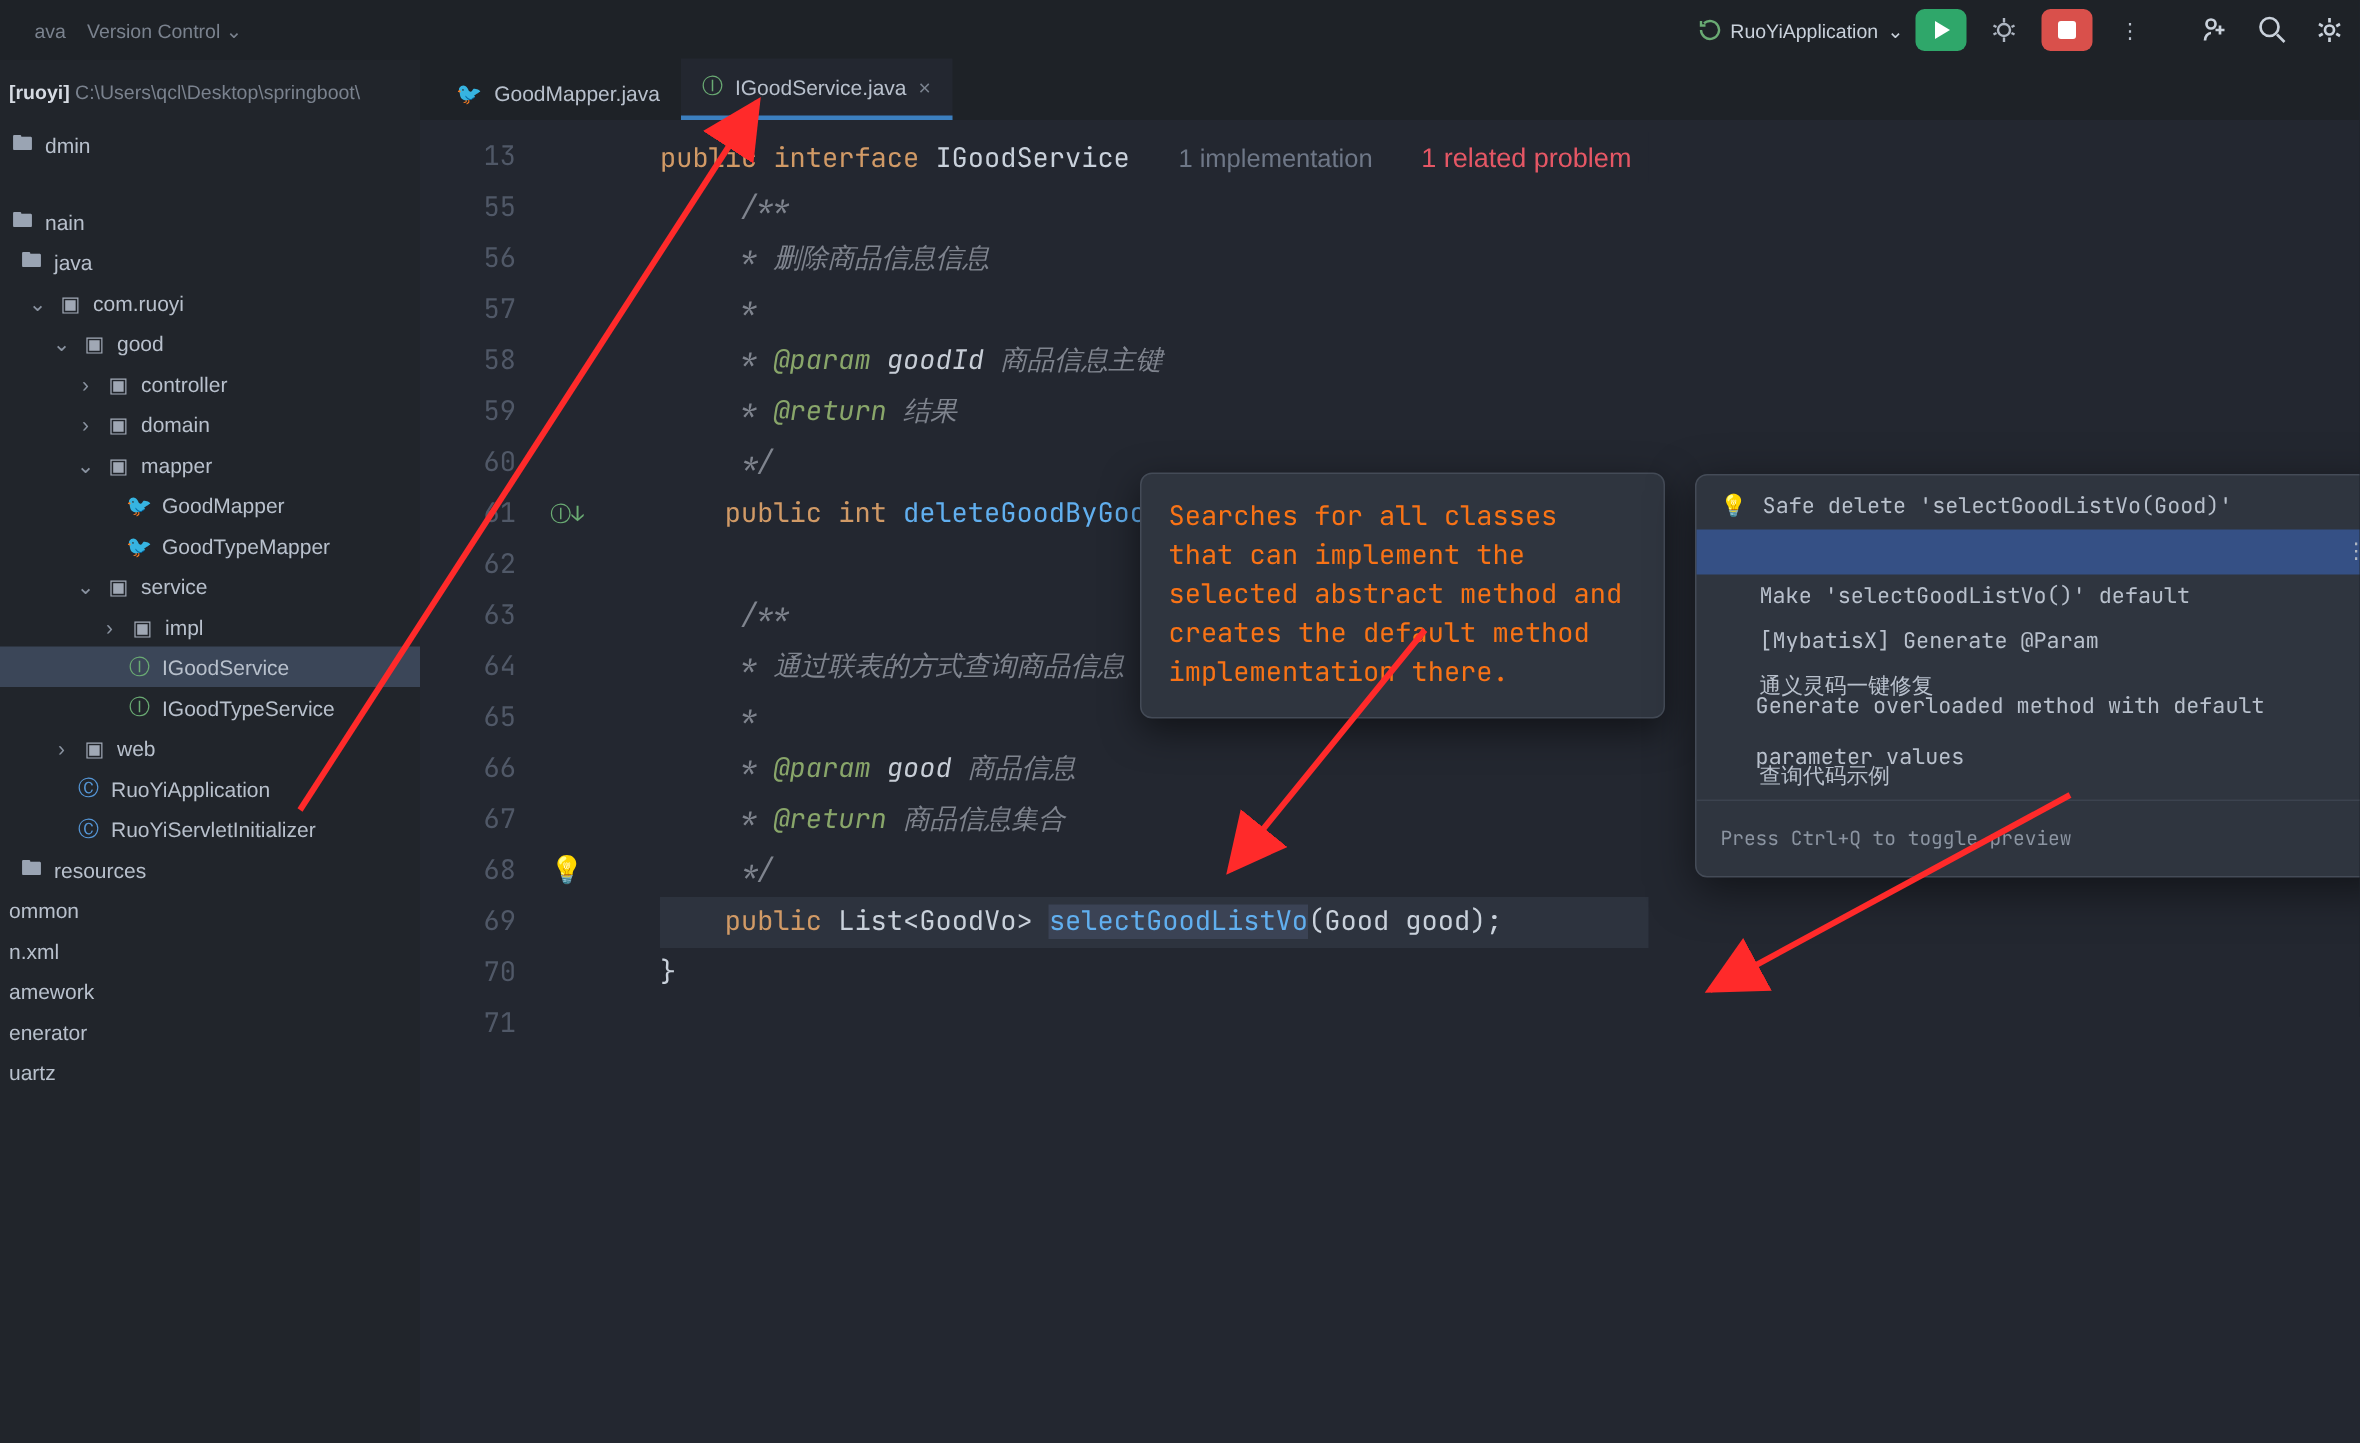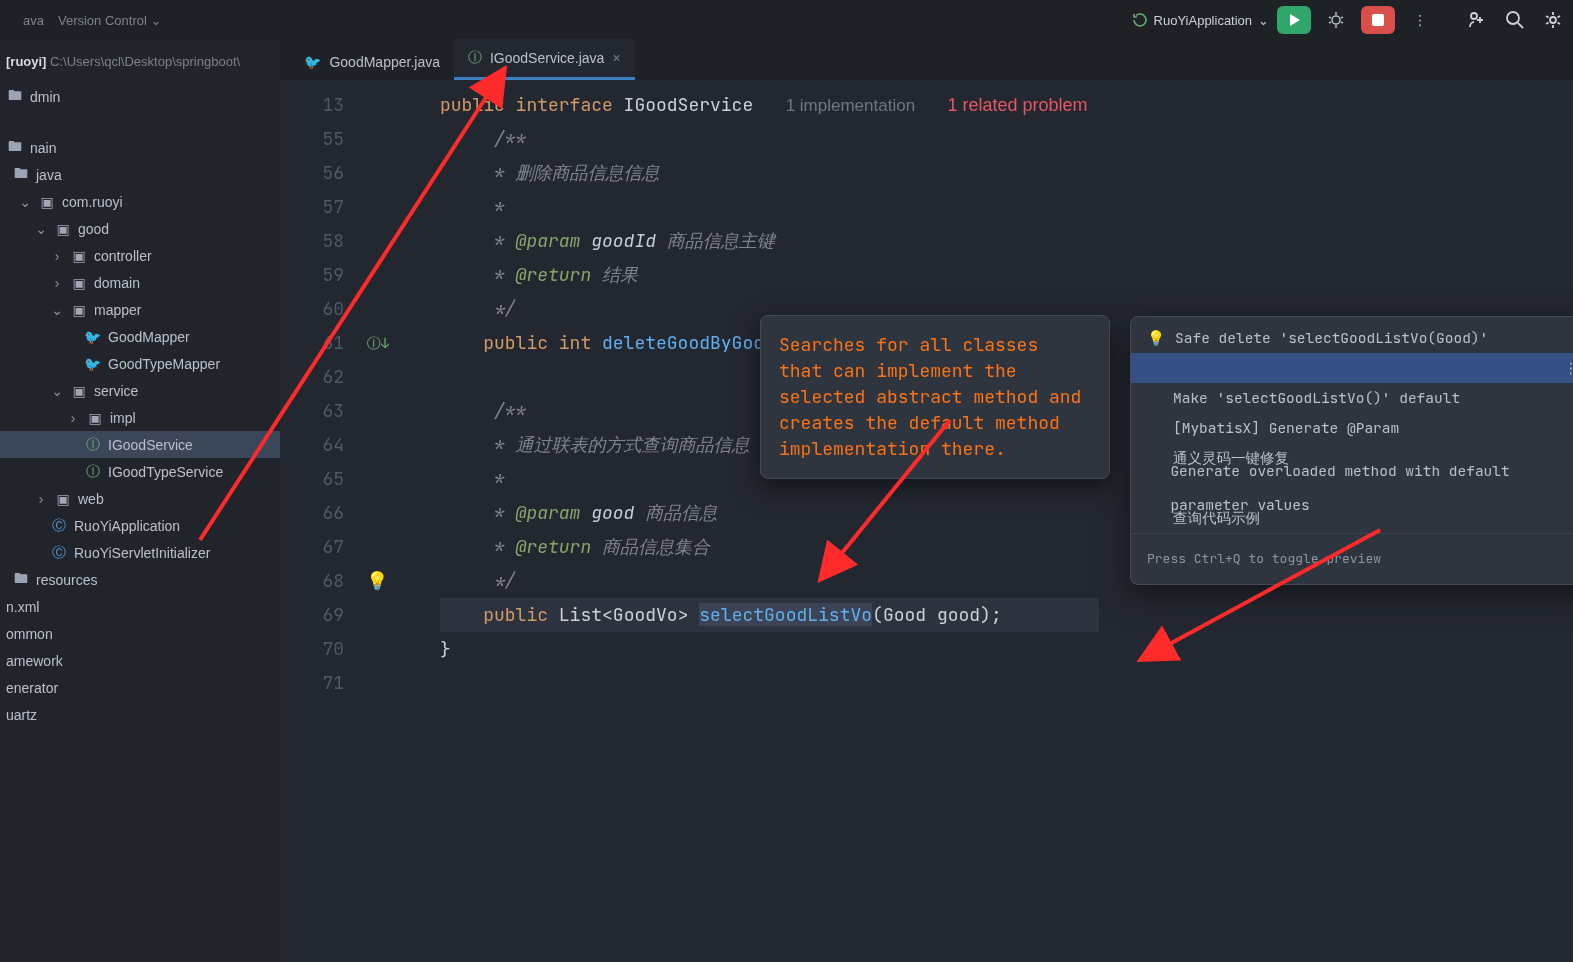--- a/index.html
+++ b/index.html
@@ -300,25 +300,25 @@
           <span class="ficon" style="color:#5596d6">Ⓒ</span>
           <span>RuoYiServletInitializer</span>
         </div>
       <div class="tree-row">
           <span class="ind" style="width:6px"></span>
           <span class="ficon folder">🖿</span>
           <span>resources</span>
         </div>
       <div class="tree-row">
           <span class="ind" style="width:0"></span>
+          <span>ommon</span>
+        </div>
+      <div class="tree-row">
+          <span class="ind" style="width:0"></span>
           <span>n.xml</span>
-        </div>
-      <div class="tree-row">
-          <span class="ind" style="width:0"></span>
-          <span>ommon</span>
         </div>
       <div class="tree-row">
           <span class="ind" style="width:0"></span>
           <span>amework</span>
         </div>
       <div class="tree-row">
           <span class="ind" style="width:0"></span>
           <span>enerator</span>
         </div>
       <div class="tree-row">

